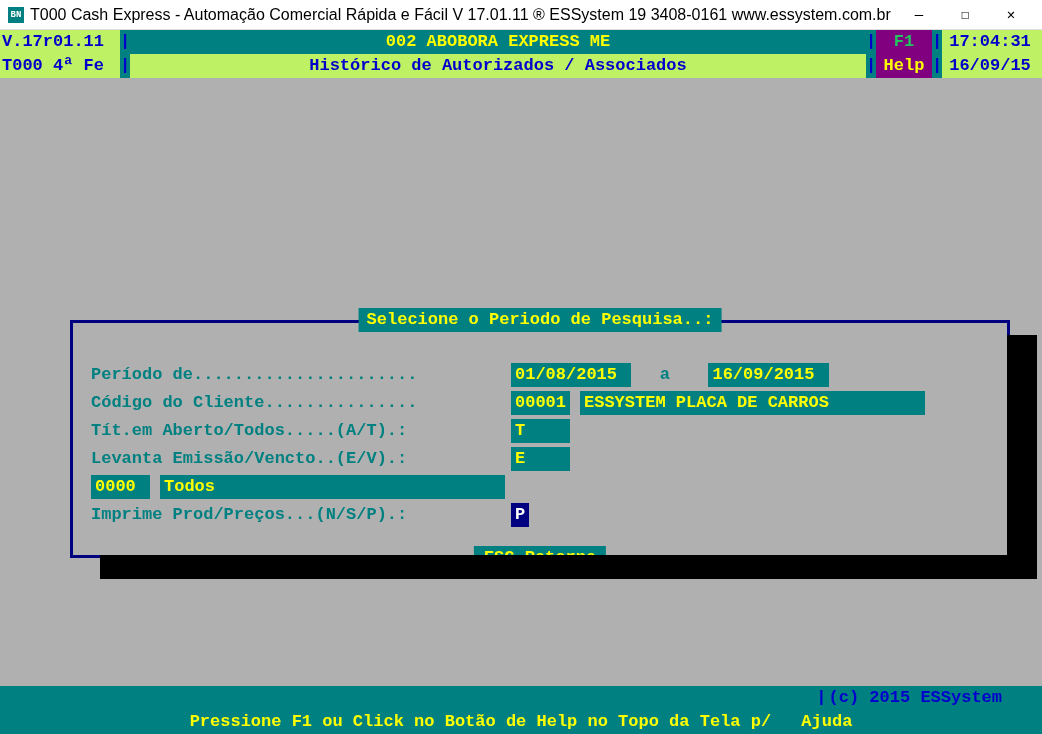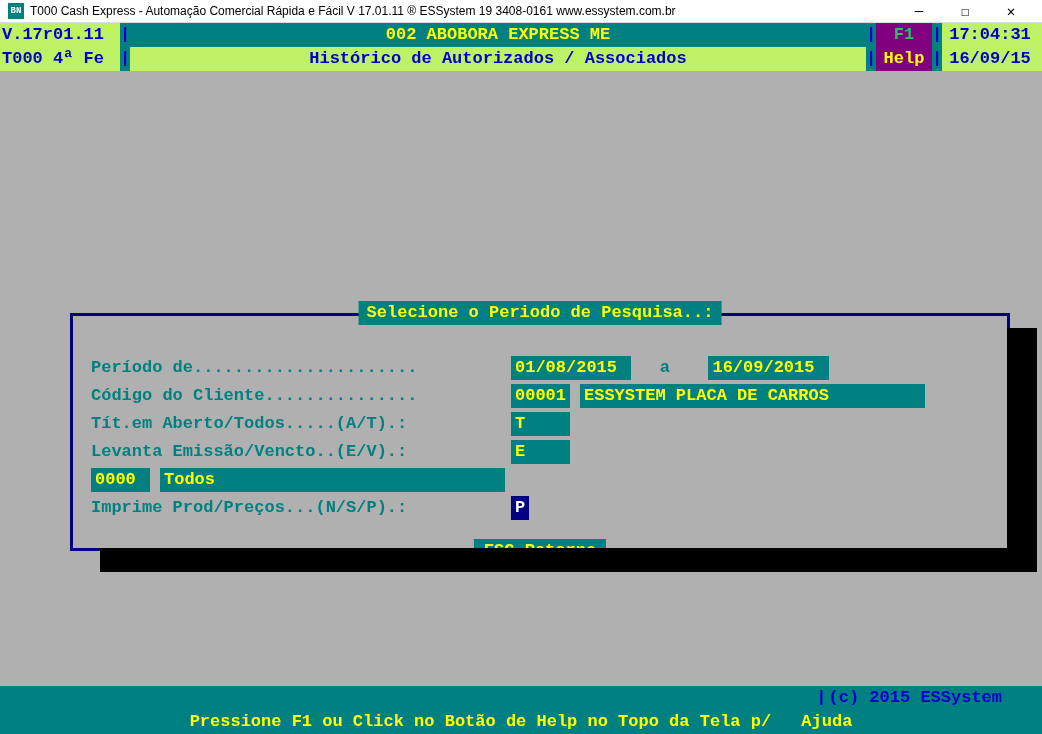--- a/index.html
+++ b/index.html
@@ -16,42 +16,42 @@
       overflow: hidden;
     }
     .window {
       width: 1042px;
       height: 734px;
       background: #fff;
       display: flex;
       flex-direction: column;
     }
     .titlebar {
-      height: 23px;
+      height: 30px;
       background: #fff;
       display: flex;
       align-items: center;
       padding: 0 8px;
       border-bottom: 1px solid #ddd;
     }
     .titlebar-icon {
       width: 16px;
       height: 16px;
       background: #008080;
       color: #fff;
       font-size: 9px;
       font-weight: bold;
       display: flex;
       align-items: center;
       justify-content: center;
       margin-right: 6px;
     }
     .titlebar-text {
       font-family: 'Segoe UI', Tahoma, sans-serif;
-      font-size: 12px;
+      font-size: 16px;
       font-weight: normal;
       color: #000;
       flex: 1;
     }
     .titlebar-controls {
       display: flex;
       gap: 0;
     }
     .titlebar-btn {
       width: 46px;

